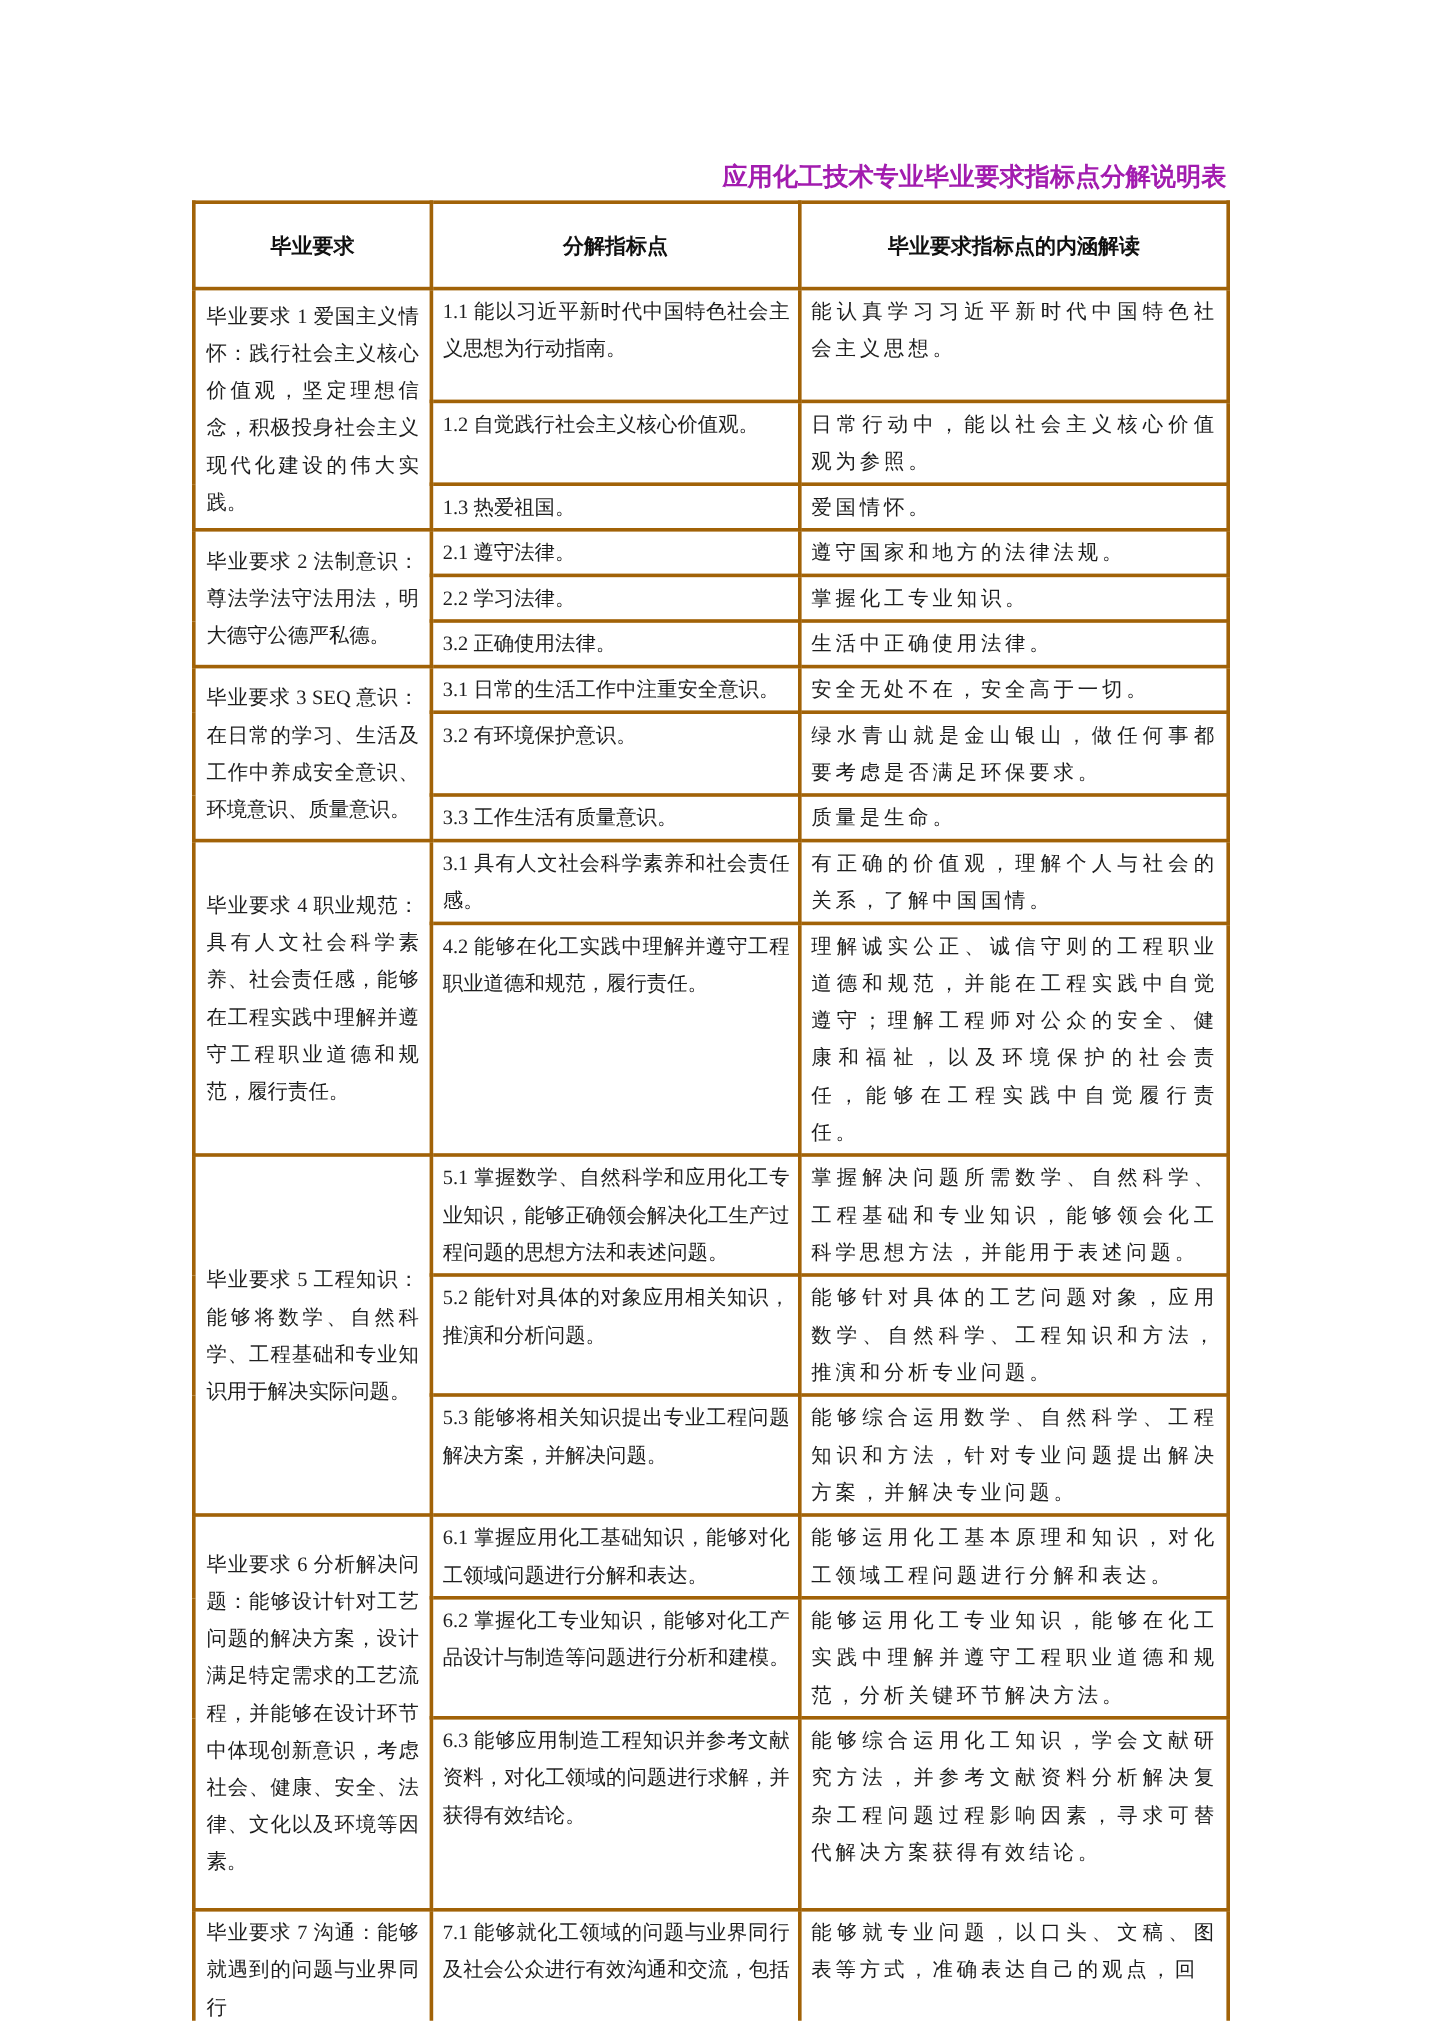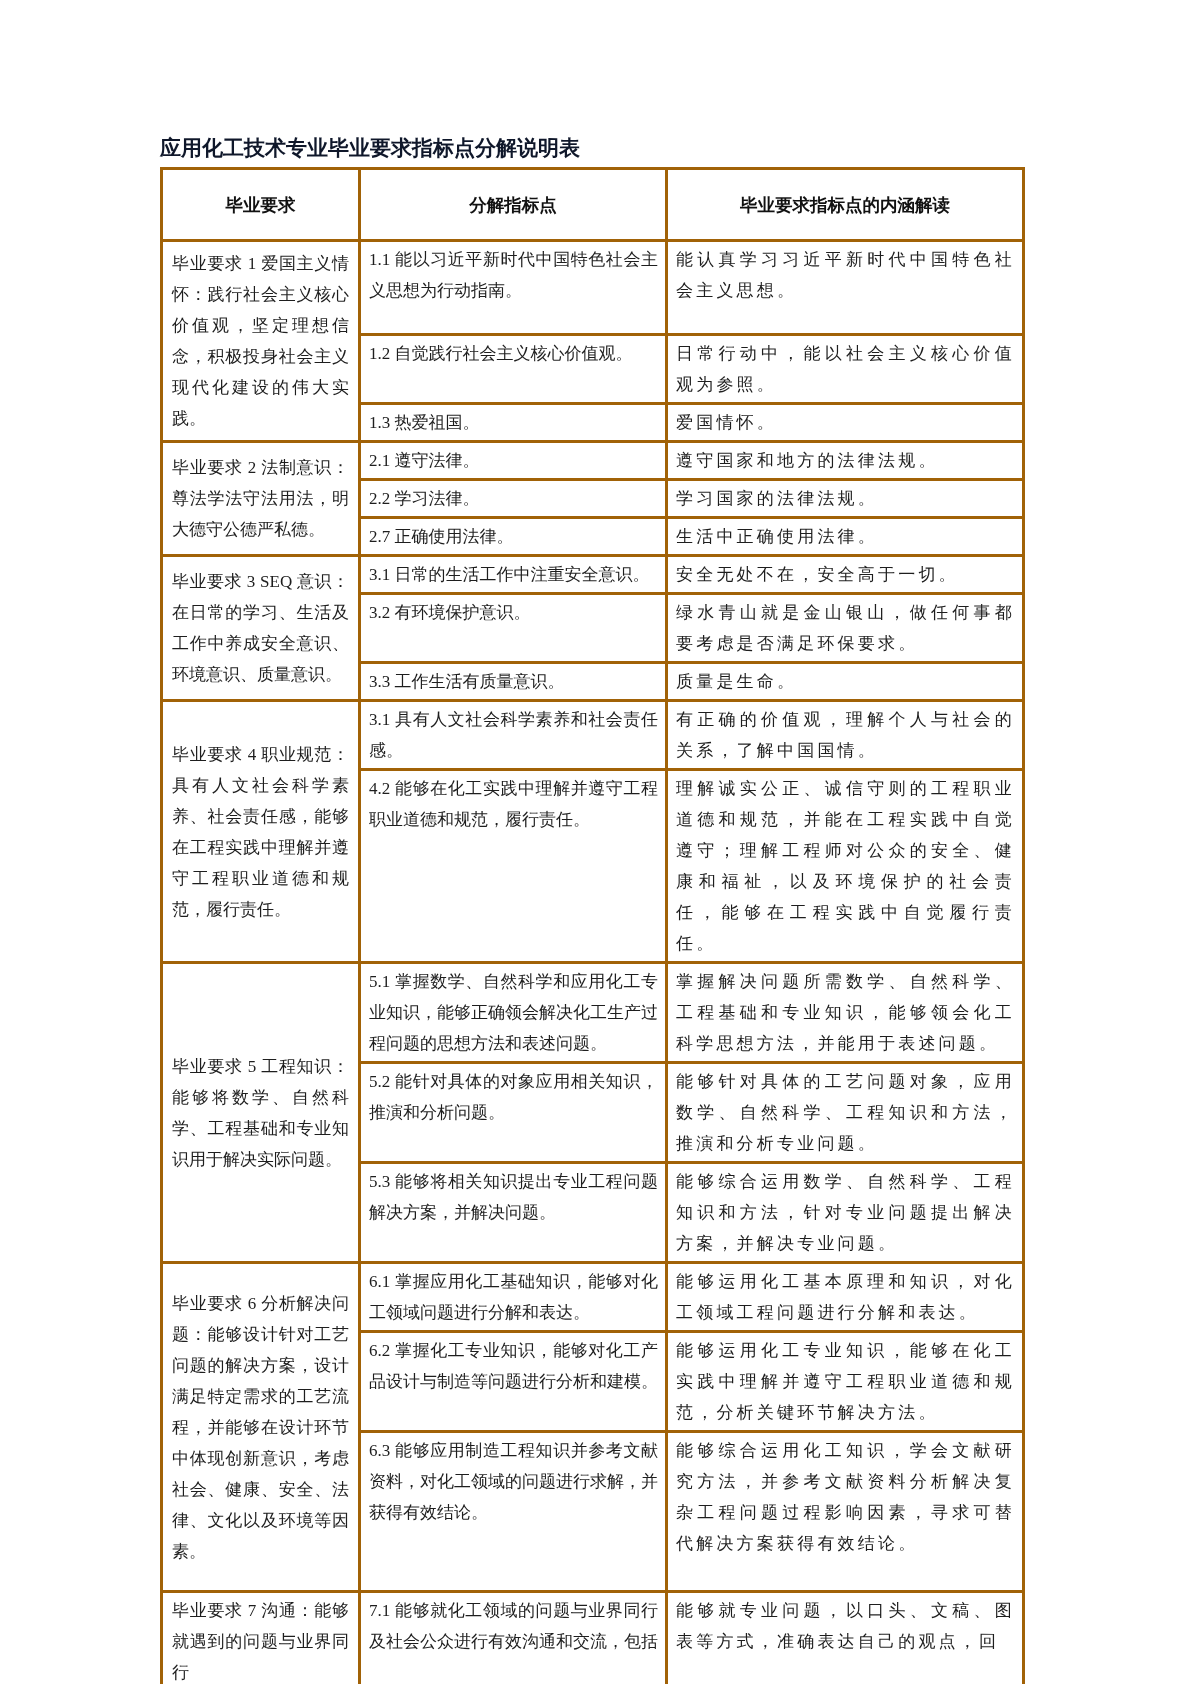--- a/index.html
+++ b/index.html
@@ -8,26 +8,26 @@
     height: 1684px;
     background: #ffffff;
     color: #1e1e1e;
     font-family: "Liberation Serif", "DejaVu Serif", serif;
     position: relative;
   }
   .doc-title {
     padding-top: 135px;
     margin: 0 0 6px 160px;
     width: 862px;
-    text-align: left;
+    text-align: right;
     font-family: "Liberation Sans", "DejaVu Sans", sans-serif;
     font-weight: bold;
     font-size: 21px;
     line-height: 26px;
-    color: #0f172a;
+    color: #a21caf;
   }
   table.req-table {
     border-collapse: collapse;
     table-layout: fixed;
     margin-left: 160px;
     width: 862px;
     border: 1.5px solid #3a3a3a;
   }
   .req-table th, .req-table td {
     border: 3px solid #a16207;
@@ -99,24 +99,24 @@
         <td class="ind-cell">1.3 热爱祖国。</td>
         <td class="interp-cell">爱国情怀。</td>
       </tr>
       <tr style="height: 33px;">
         <td class="req-cell" rowspan="3">毕业要求 2 法制意识：尊法学法守法用法，明大德守公德严私德。</td>
         <td class="ind-cell">2.1 遵守法律。</td>
         <td class="interp-cell">遵守国家和地方的法律法规。</td>
       </tr>
       <tr style="height: 32px;">
         <td class="ind-cell">2.2 学习法律。</td>
-        <td class="interp-cell">学习国家的法律法规。</td>
+        <td class="interp-cell">掌握化工专业知识。</td>
       </tr>
       <tr style="height: 30px;">
-        <td class="ind-cell">2.7 正确使用法律。</td>
+        <td class="ind-cell">3.2 正确使用法律。</td>
         <td class="interp-cell">生活中正确使用法律。</td>
       </tr>
       <tr style="height: 34px;">
         <td class="req-cell" rowspan="3">毕业要求 3 SEQ 意识：在日常的学习、生活及工作中养成安全意识、环境意识、质量意识。</td>
         <td class="ind-cell">3.1 日常的生活工作中注重安全意识。</td>
         <td class="interp-cell">安全无处不在，安全高于一切。</td>
       </tr>
       <tr style="height: 64px;">
         <td class="ind-cell">3.2 有环境保护意识。</td>
         <td class="interp-cell">绿水青山就是金山银山，做任何事都要考虑是否满足环保要求。</td>

